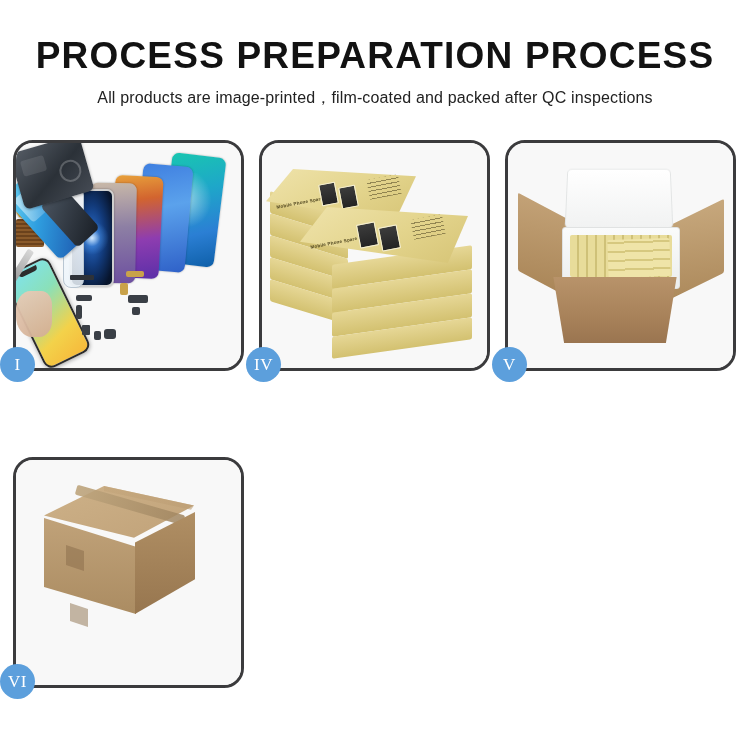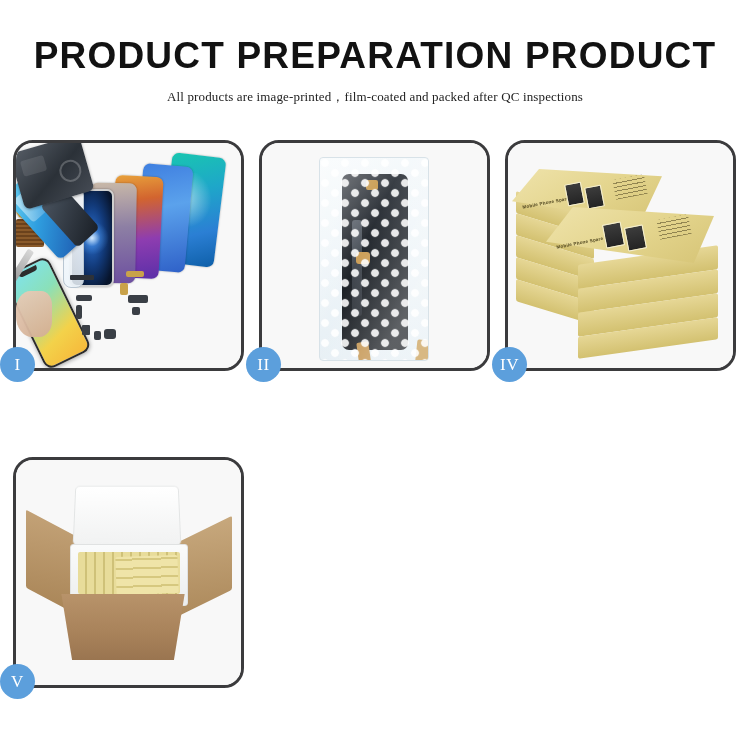--- a/index.html
+++ b/index.html
@@ -16,24 +16,24 @@
   .title {
     font-size: 37px;
     font-weight: 700;
     letter-spacing: 1.2px;
     color: #121212;
     line-height: 1.05;
     font-family: "Liberation Sans", sans-serif;
   }
   .subtitle {
     margin-top: 12px;
-    font-size: 13px;
+    font-size: 16px;
     color: #222;
     letter-spacing: .15px;
-    font-family: Liberation Serif, serif;
+    font-family: Liberation Sans, sans-serif;
   }
 
   
   .grid {
     position: absolute;
     left: 13px; top: 140px;
     width: 724px;
     display: grid;
     grid-template-columns: repeat(3, 231px);
     grid-template-rows: repeat(2, 231px);
@@ -238,21 +238,21 @@
     background: rgba(140,112,76,.55); transform: skewY(18deg); }
   .p6-tape2 { position:absolute; left:54px; top:146px; width:18px; height:18px;
     background: rgba(140,112,76,.5); transform: skewY(18deg); }
 </style>
 </head>
 <body>
 
 <div class="page">
 
   <div class="header">
-    <div class="title">PRODUCT PREPARATION PRODUCT</div>
+    <div class="title">PROCESS PREPARATION PROCESS</div>
     <div class="subtitle">All products are image-printed，film-coated and packed after QC inspections</div>
   </div>
 
   <div class="grid">
 
     <div class="panel">
       <div class="panel-inner">
         <div class="scene">
           <div class="ph p1-fan-e"></div>
           <div class="ph p1-fan-d"></div>
@@ -276,35 +276,20 @@
           <div class="p1-sm" style="left:66px;top:182px;width:8px;height:10px;border-radius:1px;"></div>
           <div class="p1-sm" style="left:88px;top:186px;width:12px;height:10px;border-radius:3px;"></div>
           <div class="p1-sm" style="left:78px;top:188px;width:7px;height:9px;"></div>
           <div class="p1-driver"></div>
           <div class="p1-hand"></div>
         </div>
       </div>
       <div class="badge">I</div>
     </div>
 
-    <div class="panel">
-      <div class="panel-inner">
-        <div class="p2-bag">
-          <div class="p2-part">
-            <div class="p2-tab1"></div>
-            <div class="p2-tab2"></div>
-            <div class="p2-tab3"></div>
-            <div class="p2-tab4"></div>
-          </div>
-          <div class="p2-bubbles"></div>
-          <div class="p2-sheen"></div>
-        </div>
-      </div>
-      <div class="badge">II</div>
-    </div>
 
 
     <div class="panel">
       <div class="panel-inner">
         <div class="p4">
 
           <div class="p4-box p4-side" style="left:8px; top:60px; width:78px; height:22px; transform:skewY(17deg);"></div>
           <div class="p4-box p4-side" style="left:8px; top:82px; width:78px; height:22px; transform:skewY(17deg);"></div>
           <div class="p4-box p4-side" style="left:8px; top:104px; width:78px; height:22px; transform:skewY(17deg);"></div>
           <div class="p4-box p4-side" style="left:8px; top:126px; width:78px; height:22px; transform:skewY(17deg);"></div>
@@ -339,15 +324,27 @@
         <div class="p5-flapR"></div>
         <div class="p5-foamlid"></div>
         <div class="p5-foambox"></div>
         <div class="p5-items"></div>
         <div class="p5-items2"></div>
         <div class="p5-body"></div>
       </div>
       <div class="badge">V</div>
     </div>
 
+    <div class="panel">
+      <div class="panel-inner">
+        <div class="p6-top"></div>
+        <div class="p6-topB"></div>
+        <div class="p6-seam"></div>
+        <div class="p6-left"></div>
+        <div class="p6-right"></div>
+        <div class="p6-tape1"></div>
+        <div class="p6-tape2"></div>
+      </div>
+      <div class="badge">VI</div>
+    </div>
 
   </div>
 </div>
 
 </body></html>

